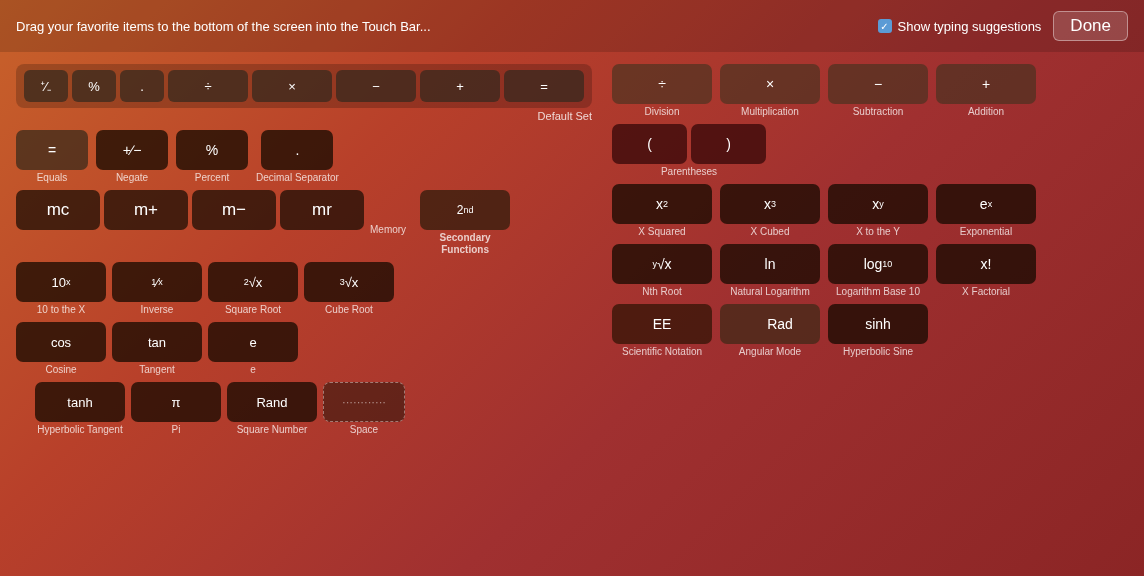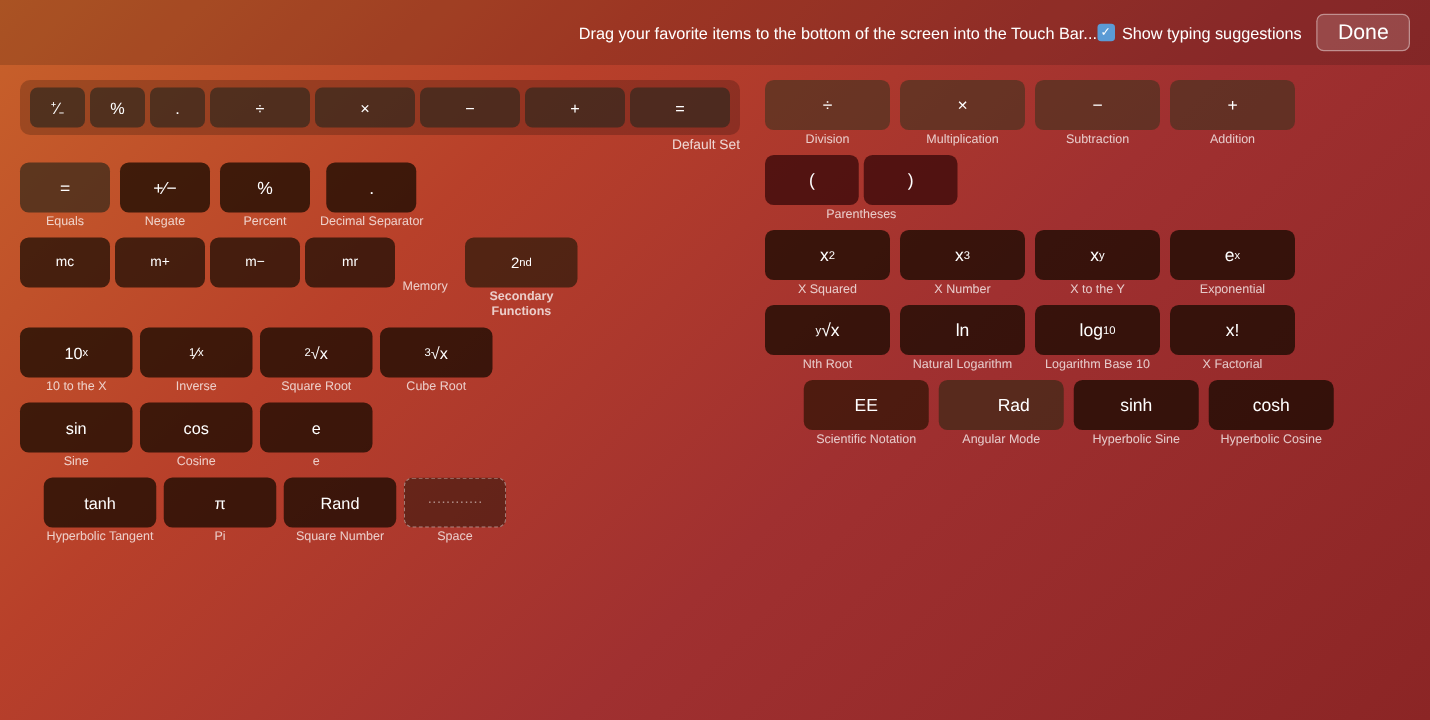--- a/index.html
+++ b/index.html
@@ -11,21 +11,21 @@
       font-family: -apple-system, BlinkMacSystemFont, 'Helvetica Neue', sans-serif;
       color: white;
       overflow: hidden;
       position: relative;
     }
 
     
     .header {
       display: flex;
       align-items: center;
-      justify-content: flex-end;
+      justify-content: space-between;
       padding: 0 16px;
       background: rgba(0,0,0,0.15);
       height: 52px;
     }
 
     .header-title {
       font-size: 13px;
       font-weight: 400;
       color: white;
     }
@@ -180,27 +180,27 @@
 
     sup {
       font-size: 9px;
     }
     sub {
       font-size: 9px;
     }
 
     
     .mem-btn {
-      width: 72px;
+      width: 84px;
       height: 40px;
       background: rgba(30,15,5,0.75);
       border: none;
       border-radius: 7px;
       color: white;
-      font-size: 11px;
+      font-size: 17px;
       cursor: pointer;
       display: flex;
       align-items: center;
       justify-content: center;
     }
 
     .sci-btn {
       width: 90px;
       height: 40px;
       background: rgba(20,10,0,0.75);
@@ -316,26 +316,26 @@
         <span class="btn-label">Square Root</span>
       </div>
       <div class="btn-col">
         <button class="sci-btn"><sup>3</sup>√x</button>
         <span class="btn-label">Cube Root</span>
       </div>
     </div>
 
     <div style="display:flex; gap:6px; margin-bottom:6px; align-items:flex-start;">
       <div class="btn-col">
-        <button class="sci-btn">sin</button>
-        <span class="btn-label">Sine</span>
-      </div>
-      <div class="btn-col">
         <button class="sci-btn">cos</button>
         <span class="btn-label">Cosine</span>
+      </div>
+      <div class="btn-col">
+        <button class="sci-btn">tan</button>
+        <span class="btn-label">Tangent</span>
       </div>
       <div class="btn-col">
         <button class="sci-btn">e</button>
         <span class="btn-label">e</span>
       </div>
     </div>
 
     <div style="display:flex; gap:6px; margin-bottom:6px; align-items:flex-start;padding-left:19px;">
       <div class="btn-col">
         <button class="sci-btn">tanh</button>
@@ -388,21 +388,21 @@
       </div>
     </div>
 
     <div style="display:flex; gap:8px; margin-bottom:6px; align-items:flex-start;">
       <div class="btn-col">
         <button class="r-btn">x<sup>2</sup></button>
         <span class="btn-label">X Squared</span>
       </div>
       <div class="btn-col">
         <button class="r-btn">x<sup>3</sup></button>
-        <span class="btn-label">X Number</span>
+        <span class="btn-label">X Cubed</span>
       </div>
       <div class="btn-col">
         <button class="r-btn">x<sup>y</sup></button>
         <span class="btn-label">X to the Y</span>
       </div>
       <div class="btn-col">
         <button class="r-btn">e<sup>x</sup></button>
         <span class="btn-label">Exponential</span>
       </div>
     </div>
@@ -419,33 +419,29 @@
       <div class="btn-col">
         <button class="r-btn">log<sub>10</sub></button>
         <span class="btn-label">Logarithm Base 10</span>
       </div>
       <div class="btn-col">
         <button class="r-btn">x!</button>
         <span class="btn-label">X Factorial</span>
       </div>
     </div>
 
-    <div style="display:flex; gap:8px; margin-bottom:6px; align-items:center;margin-left:31px;">
+    <div style="display:flex; gap:8px; margin-bottom:6px; align-items:center;">
       <div class="btn-col">
         <button class="r-btn" style="background:rgba(50,20,5,0.75);">EE</button>
         <span class="btn-label">Scientific Notation</span>
       </div>
       <div class="btn-col">
         <button class="r-btn" style="background:rgba(50,40,20,0.65);padding-left:20px;">Rad</button>
         <span class="btn-label">Angular Mode</span>
       </div>
       <div class="btn-col">
         <button class="r-btn">sinh</button>
         <span class="btn-label">Hyperbolic Sine</span>
       </div>
-      <div class="btn-col">
-        <button class="r-btn">cosh</button>
-        <span class="btn-label">Hyperbolic Cosine</span>
-      </div>
     </div>
 
   </div>
 </div>
 
 </body></html>

